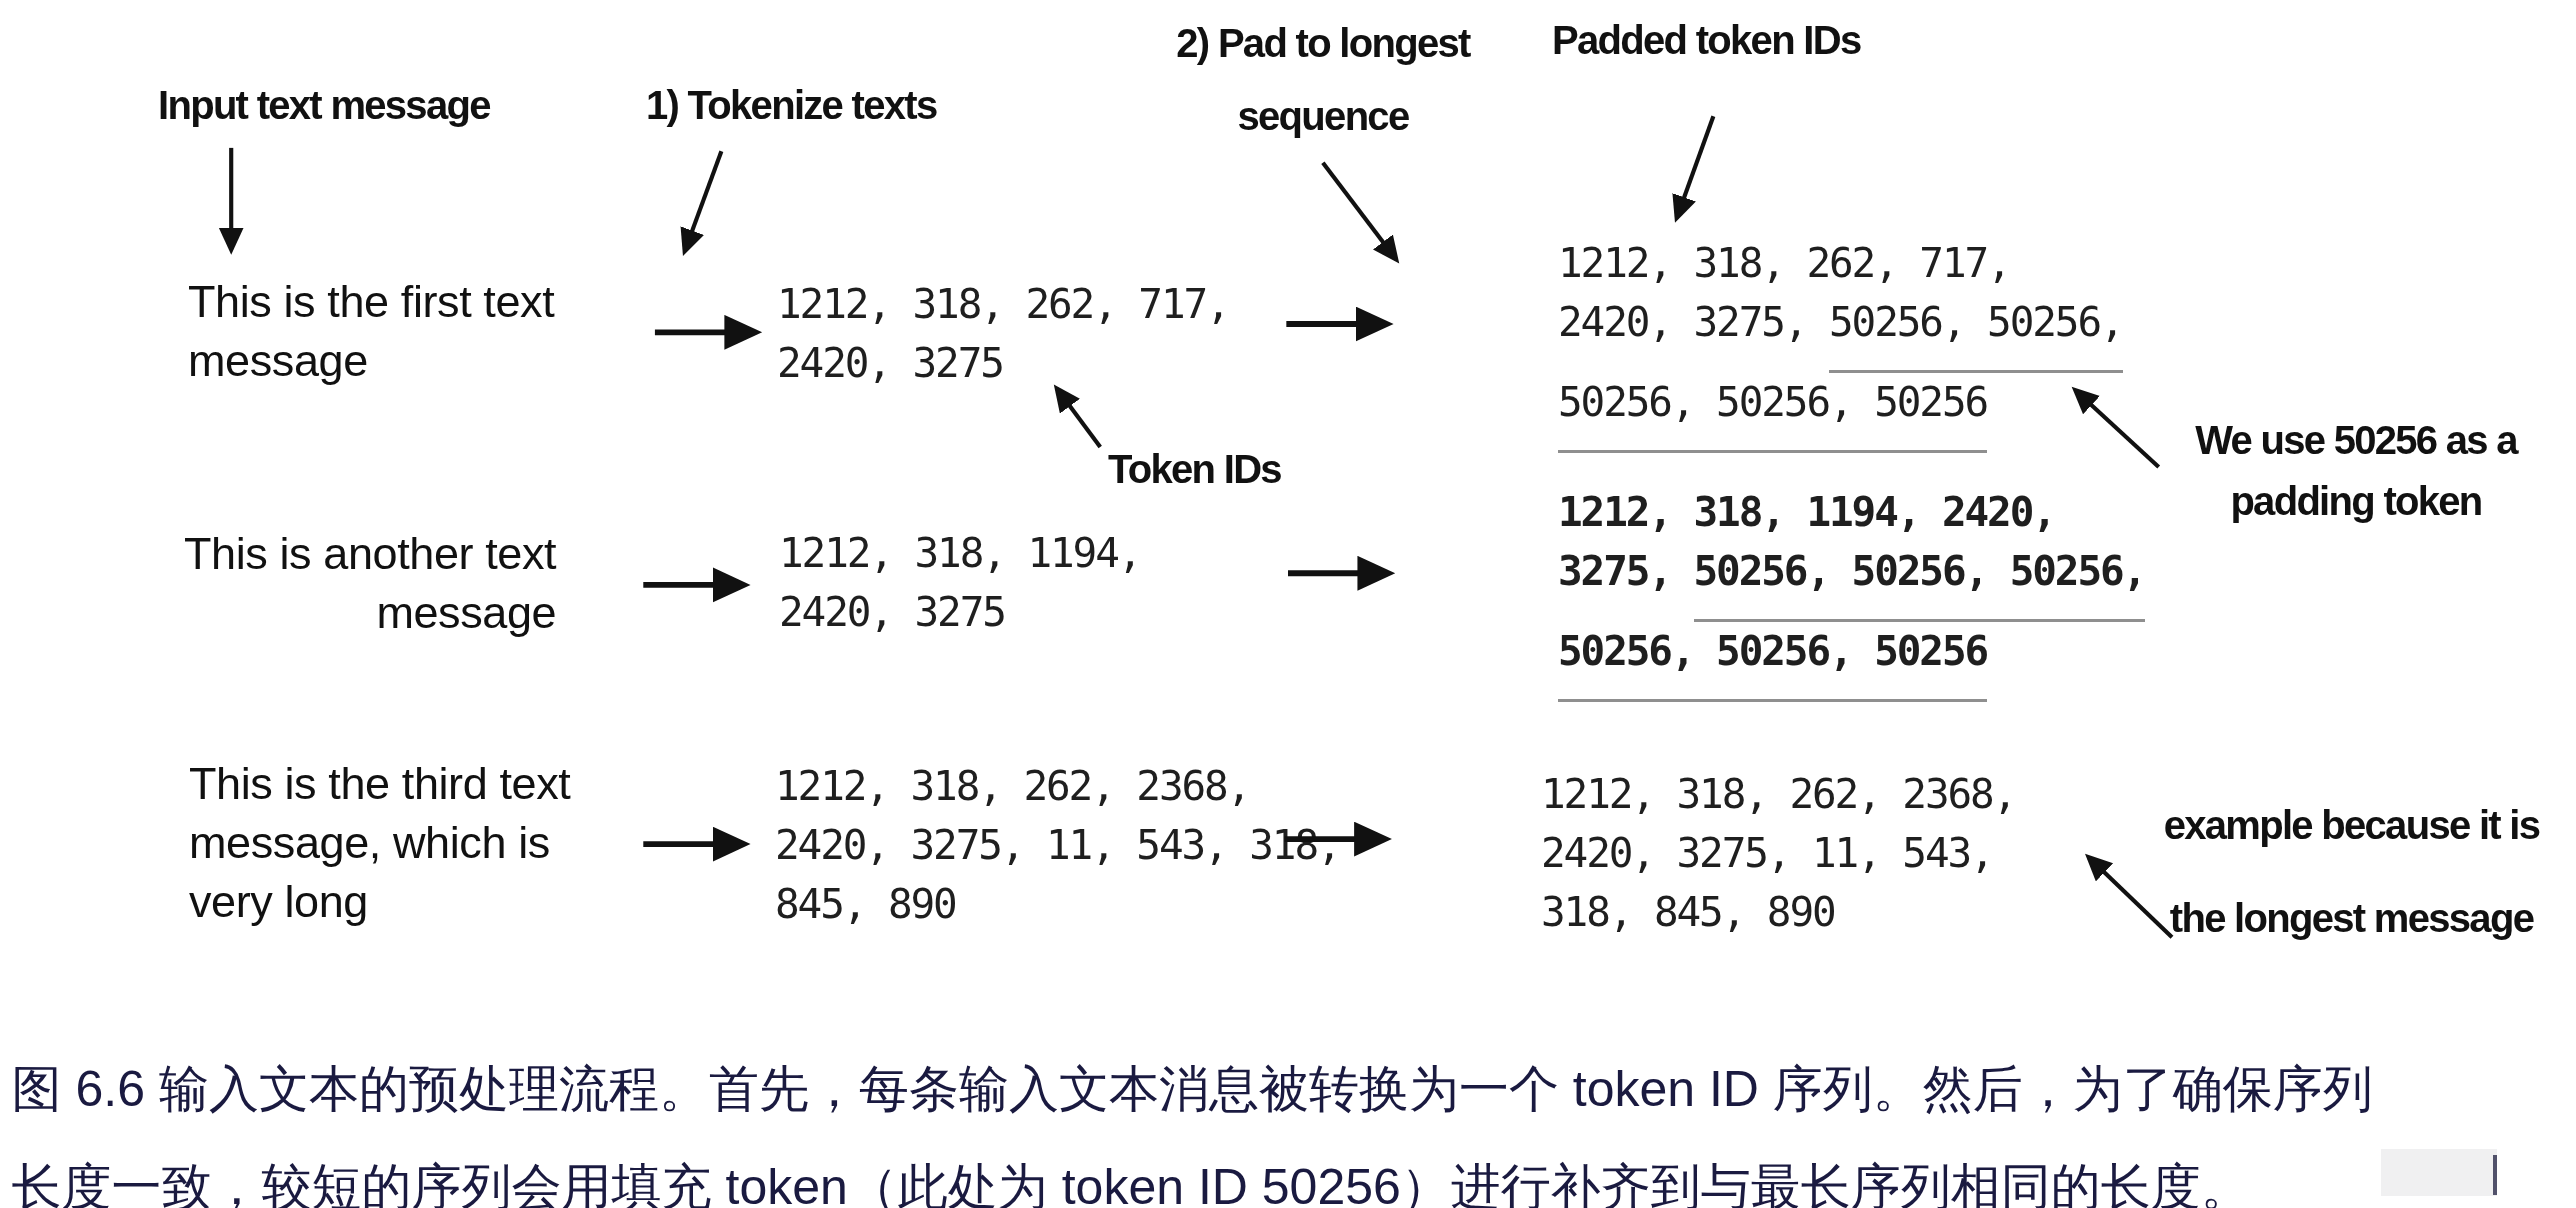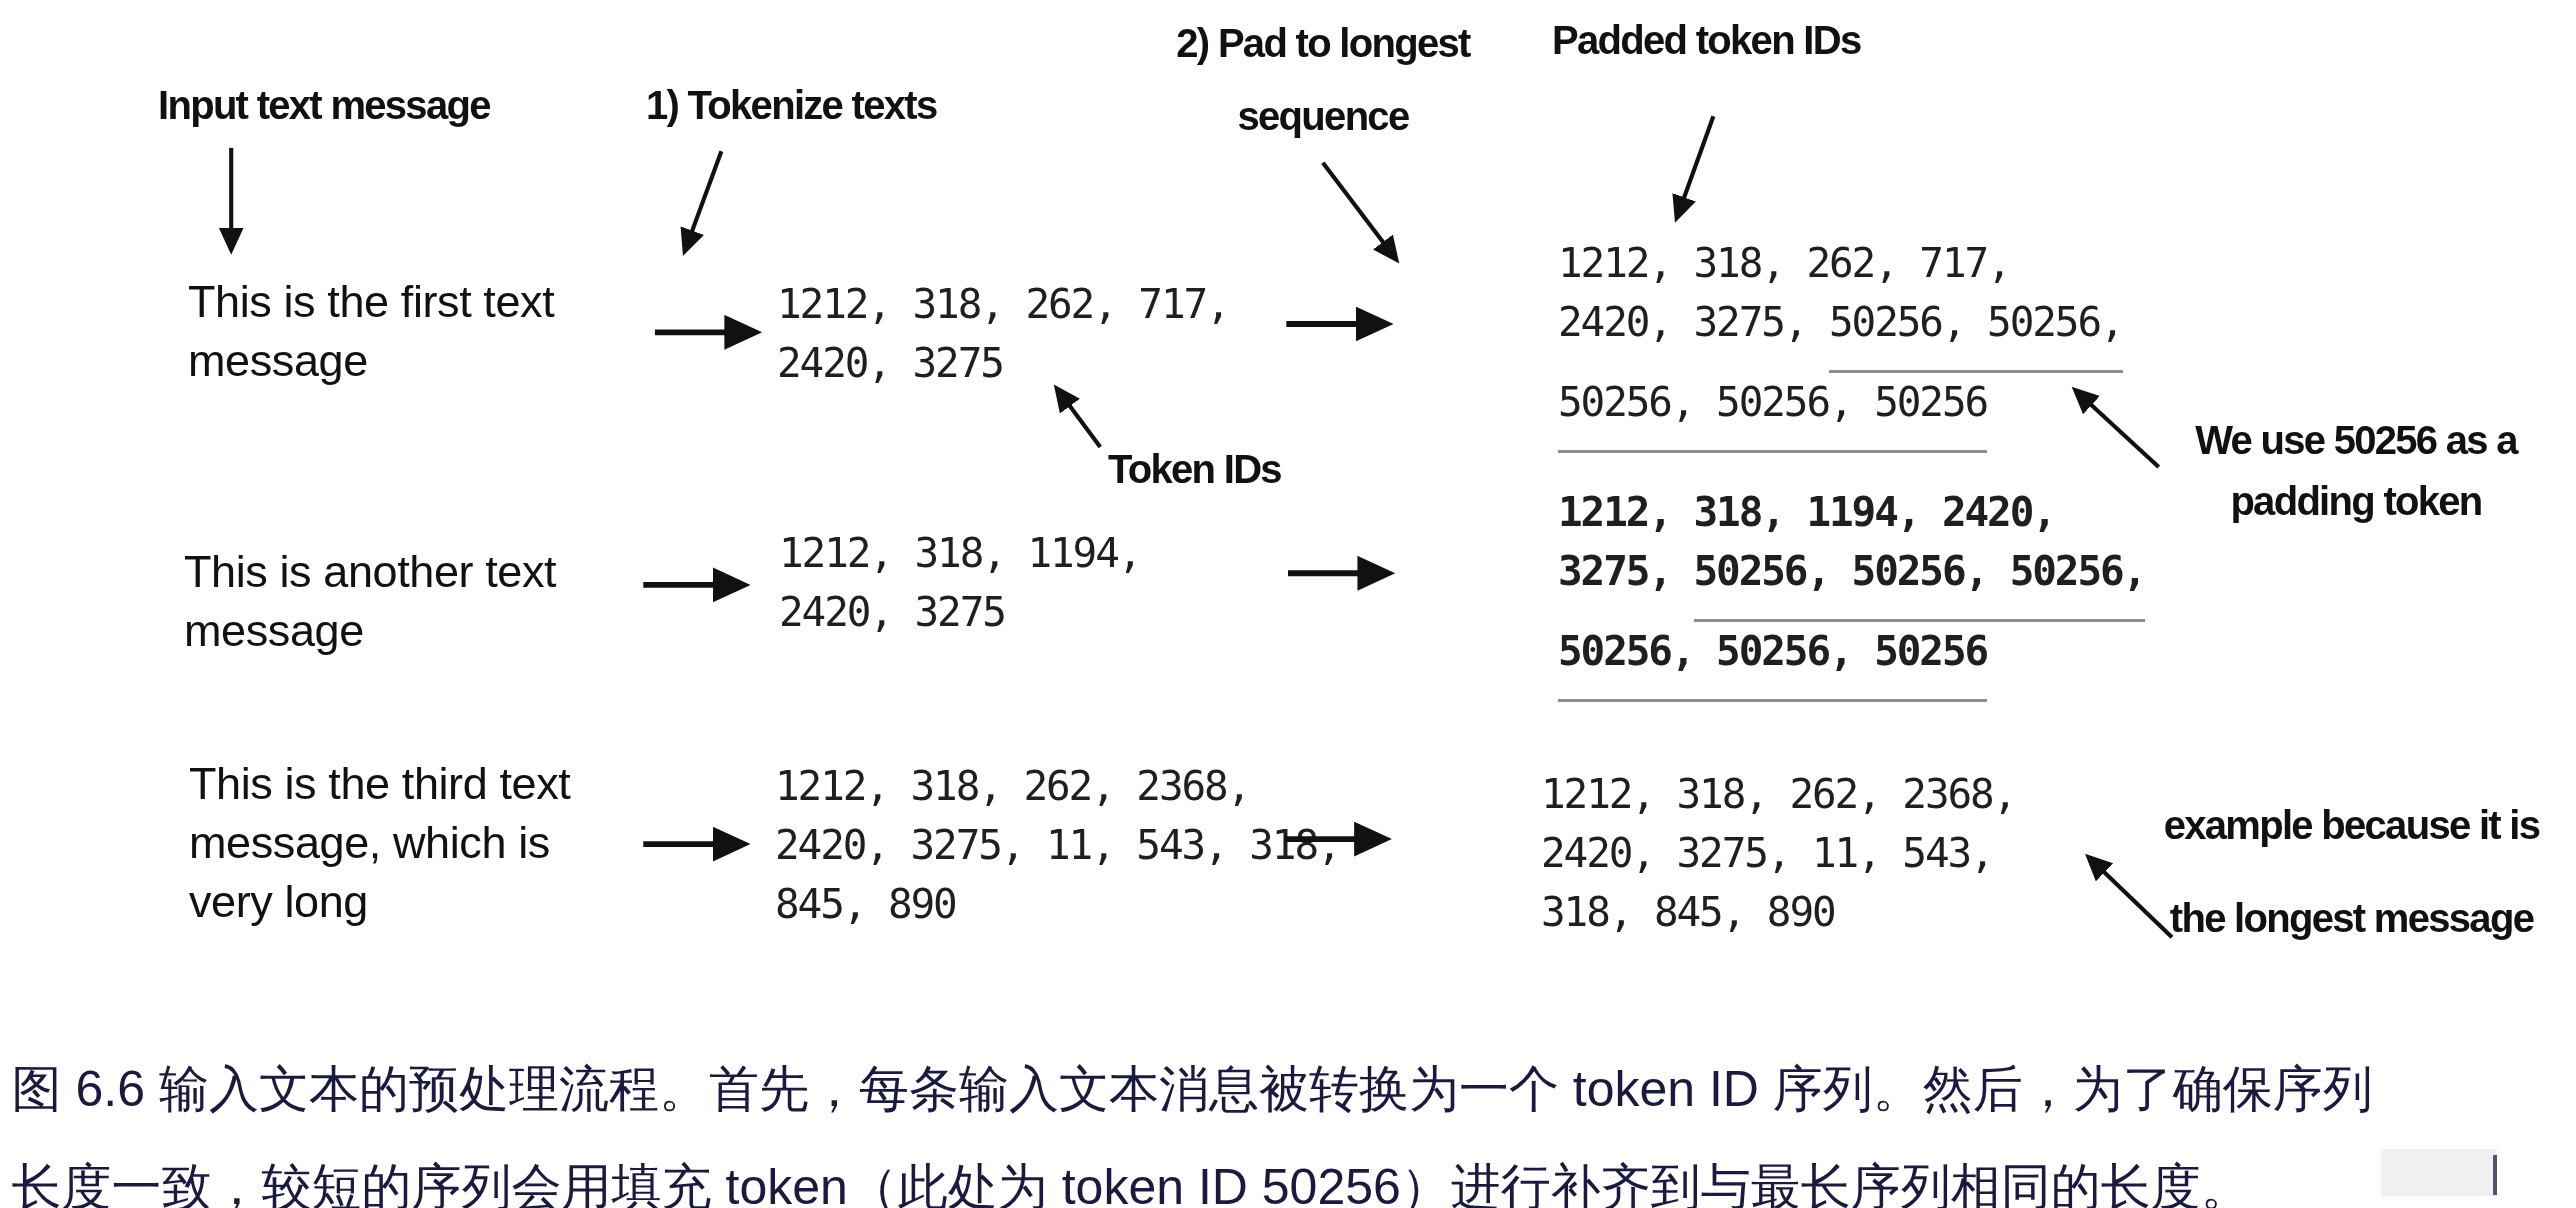--- a/index.html
+++ b/index.html
@@ -16,21 +16,21 @@
               color:var(--text,#111111);white-space:nowrap;}
 
   
   .tokens{position:absolute;font-family:"DejaVu Sans Mono",monospace;font-size:41px;line-height:59px;
           letter-spacing:-2.1px;color:var(--mono,#1f1f1f);white-space:nowrap;}
   .tokens .line{white-space:pre;}
   .pad-u{display:inline-block;border-bottom:3.3px solid var(--underline,#8f8f8f);padding-bottom:18px;white-space:pre;}
 
   
   .pos-in-r1{left:188px;top:272px;}
-  .pos-in-r2{left:184px;top:542px;}
+  .pos-in-r2{left:184px;top:524px;text-align:right;}
   .pos-in-r3{left:189px;top:754px;}
   
   .pos-tok-r1{left:777px;top:275px;}
   .pos-tok-r2{left:779px;top:524px;}
   .pos-tok-r3{left:775px;top:757px;}
   
   .pos-padded-r1{left:1558px;top:234px;}
   .pos-padded-r2{left:1558px;top:483px;font-weight:bold;}
   .pos-padded-r3{left:1541px;top:765px;}
 

